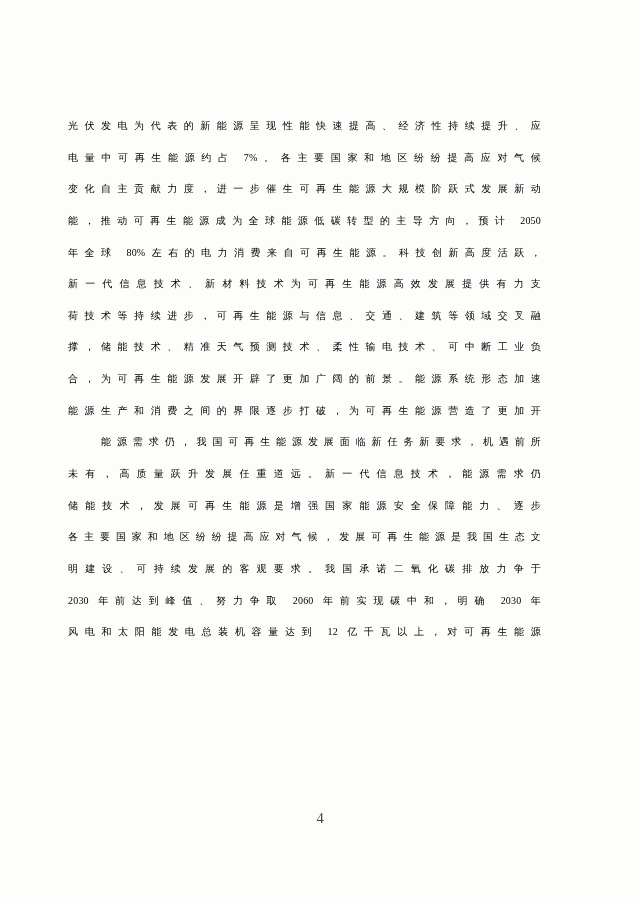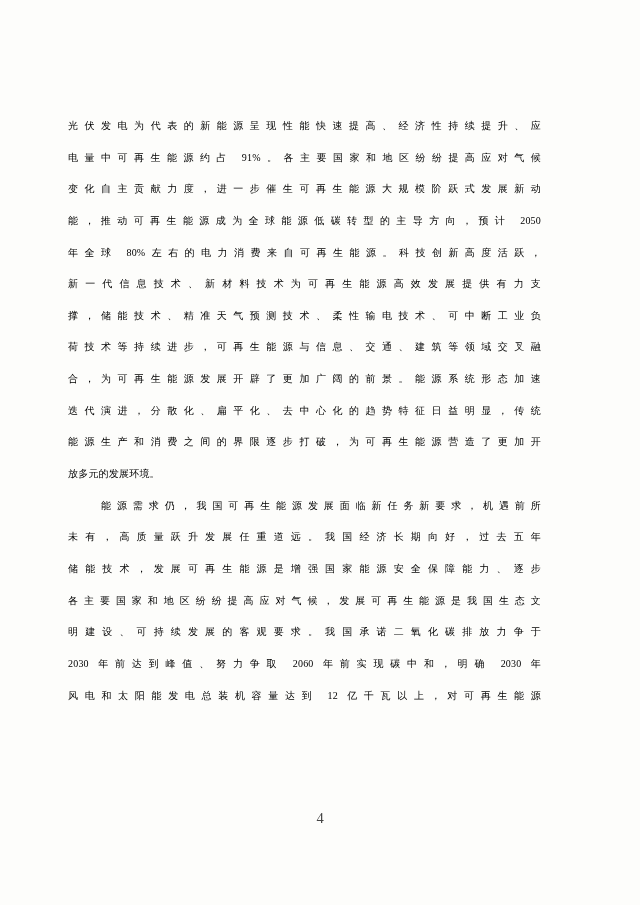--- a/index.html
+++ b/index.html
@@ -60,36 +60,34 @@
 </style>
 </head>
 <body>
 
 <div class="page">
 
   <div class="text-block">
 
     <div>
       <div class="line">光伏发电为代表的新能源呈现性能快速提高、经济性持续提升、应</div>
-      <div class="line">电量中可再生能源约占 91%。各主要国家和地区纷纷提高应对气候</div>
+      <div class="line">电量中可再生能源约占 7%。各主要国家和地区纷纷提高应对气候</div>
       <div class="line">变化自主贡献力度，进一步催生可再生能源大规模阶跃式发展新动</div>
       <div class="line">能，推动可再生能源成为全球能源低碳转型的主导方向，预计 2050</div>
       <div class="line">年全球 80%左右的电力消费来自可再生能源。科技创新高度活跃，</div>
       <div class="line">新一代信息技术、新材料技术为可再生能源高效发展提供有力支</div>
+      <div class="line">荷技术等持续进步，可再生能源与信息、交通、建筑等领域交叉融</div>
       <div class="line">撑，储能技术、精准天气预测技术、柔性输电技术、可中断工业负</div>
-      <div class="line">荷技术等持续进步，可再生能源与信息、交通、建筑等领域交叉融</div>
       <div class="line">合，为可再生能源发展开辟了更加广阔的前景。能源系统形态加速</div>
-      <div class="line">迭代演进，分散化、扁平化、去中心化的趋势特征日益明显，传统</div>
       <div class="line">能源生产和消费之间的界限逐步打破，为可再生能源营造了更加开</div>
-      <div class="line para-end">放多元的发展环境。</div>
     </div>
 
     <div>
       <div class="line indent">能源需求仍，我国可再生能源发展面临新任务新要求，机遇前所</div>
-      <div class="line">未有，高质量跃升发展任重道远。我国经济长期向好，过去五年</div>
+      <div class="line">未有，高质量跃升发展任重道远。新一代信息技术，能源需求仍</div>
       <div class="line">储能技术，发展可再生能源是增强国家能源安全保障能力、逐步</div>
       <div class="line">各主要国家和地区纷纷提高应对气候，发展可再生能源是我国生态文</div>
       <div class="line">明建设、可持续发展的客观要求。我国承诺二氧化碳排放力争于</div>
       <div class="line">2030 年前达到峰值、努力争取 2060 年前实现碳中和，明确 2030 年</div>
       <div class="line">风电和太阳能发电总装机容量达到 12 亿千瓦以上，对可再生能源</div>
     </div>
 
   </div>
 
   <div class="page-number">4</div>

